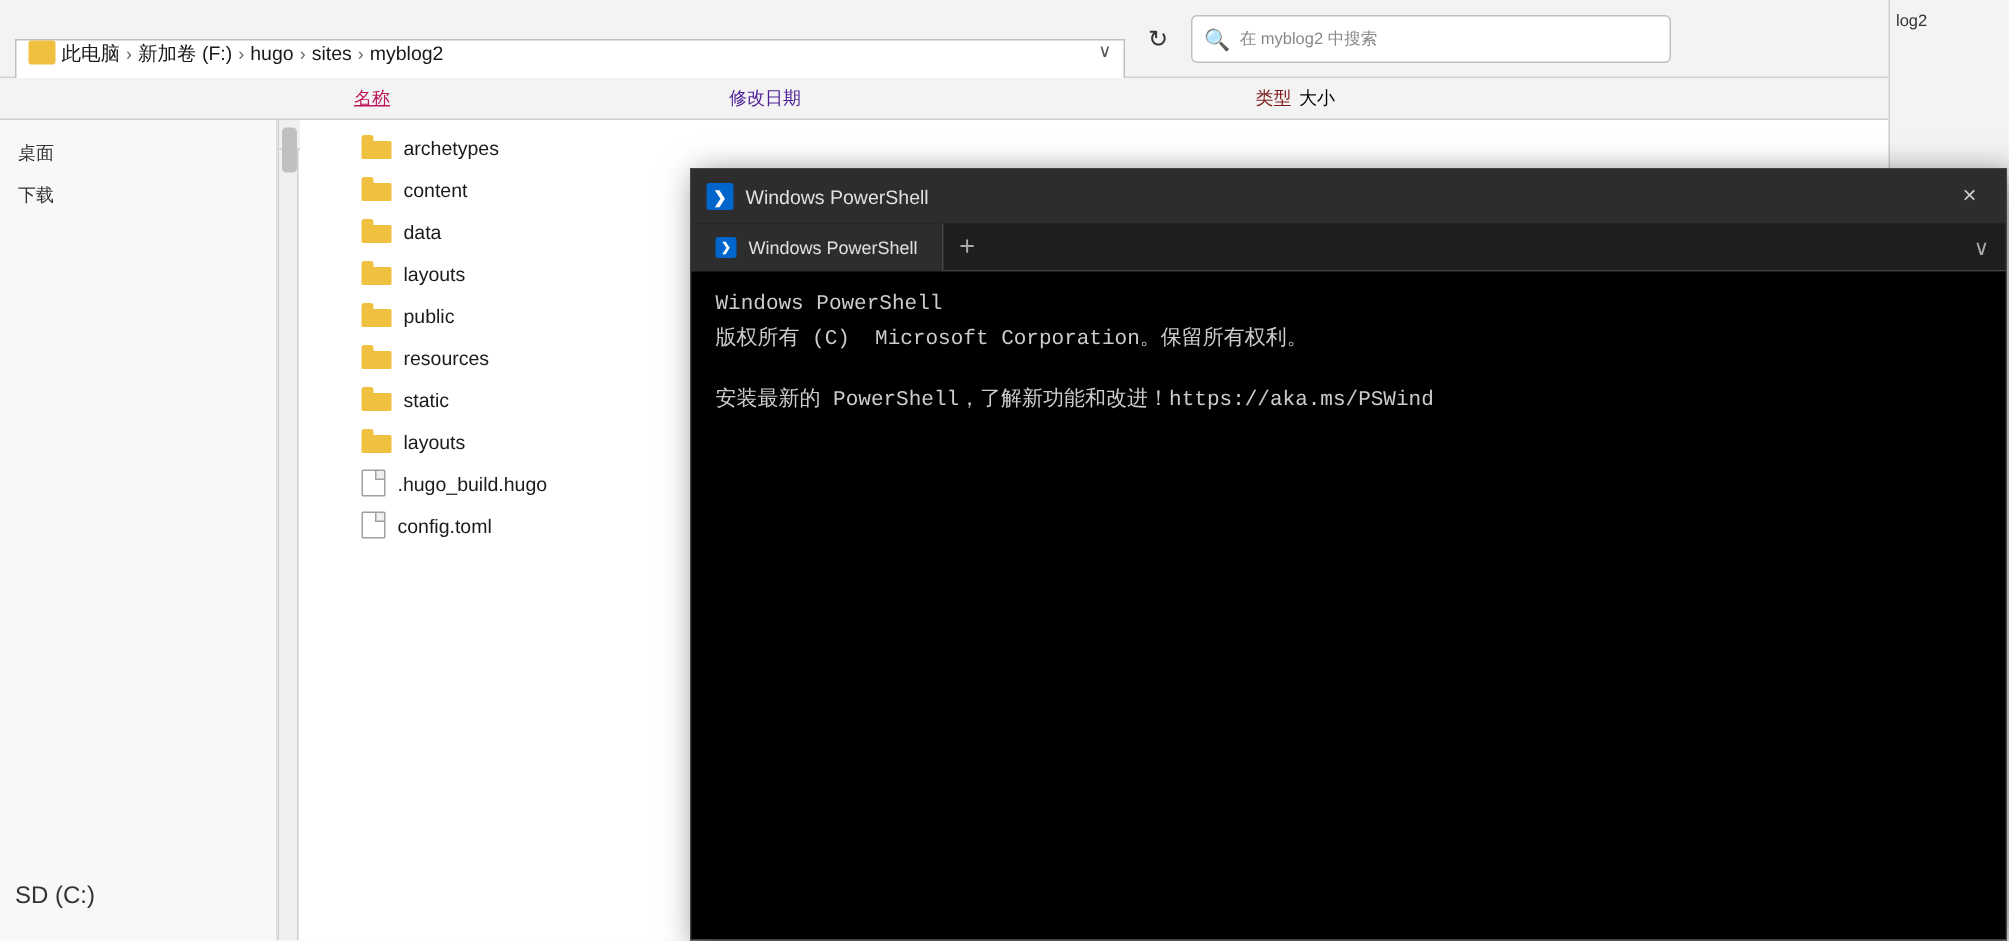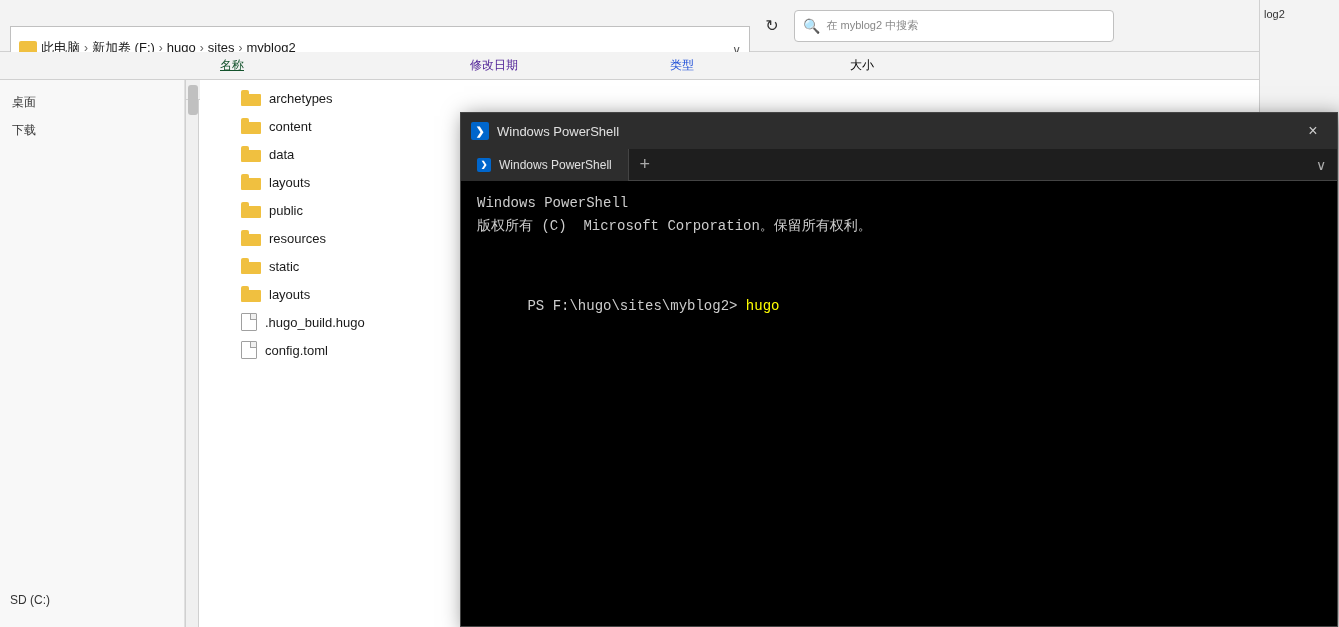--- a/index.html
+++ b/index.html
@@ -30,21 +30,21 @@
       background: #f3f3f3;
       border-bottom: 1px solid #d0d0d0;
       display: flex;
       align-items: center;
       padding: 0 10px;
       gap: 8px;
     }
 
     .breadcrumb-area {
       display: flex;
-      align-items: flex-end;
+      align-items: flex-start;
       background: #ffffff;
       border: 1px solid #c0c0c0;
       border-radius: 0;
       height: 32px;
       padding: 0 8px;
       flex: 1;
       max-width: 740px;
       gap: 4px;
       margin-top: 32px;
     }
@@ -116,37 +116,39 @@
       background: #f3f3f3;
       border-bottom: 1px solid #d0d0d0;
       display: flex;
       align-items: center;
       padding-left: 215px;
     }
 
     .col-name {
       width: 250px;
       font-size: 12px;
-      color: #14532d;
+      color: #be185d;
       text-decoration: underline;
       padding-left: 5px;
+      margin-left: 16px;
     }
 
     .col-date {
       width: 200px;
       font-size: 12px;
       color: #4c1d95;
       padding-left: 5px;
     }
 
     .col-type {
       width: 180px;
       font-size: 12px;
-      color: #1d4ed8;
+      color: #7f1d1d;
       padding-left: 5px;
+      text-align: right;
     }
 
     .col-size {
       width: 100px;
       font-size: 12px;
       color: #000000;
       padding-left: 5px;
     }
 
     
@@ -285,21 +287,21 @@
 
     .file-name {
       font-size: 13px;
     }
 
     
     .sd-label {
       position: absolute;
       bottom: 20px;
       left: 10px;
-      font-size: 12px;
+      font-size: 16px;
       color: #333;
     }
 
     
     .powershell-window {
       position: absolute;
       top: 112px;
       left: 460px;
       width: 878px;
       height: 515px;
@@ -578,18 +580,16 @@
       <span>Windows PowerShell</span>
     </div>
     <div class="ps-tab-add">+</div>
     <div class="ps-tab-chevron">∨</div>
   </div>
 
   <div class="ps-content">
     <div class="ps-line">Windows PowerShell</div>
     <div class="ps-line">版权所有 (C)  Microsoft Corporation。保留所有权利。</div>
     <div class="ps-empty"></div>
+    <div class="ps-line">安装最新的 PowerShell，了解新功能和改进！https://aka.ms/PSWind</div>
     <div class="ps-empty"></div>
-    <div class="ps-line">
-      <span class="ps-prompt">PS F:\hugo\sites\myblog2&gt; </span><span class="ps-command">hugo</span>
-    </div>
   </div>
 </div>
 
 </body></html>

